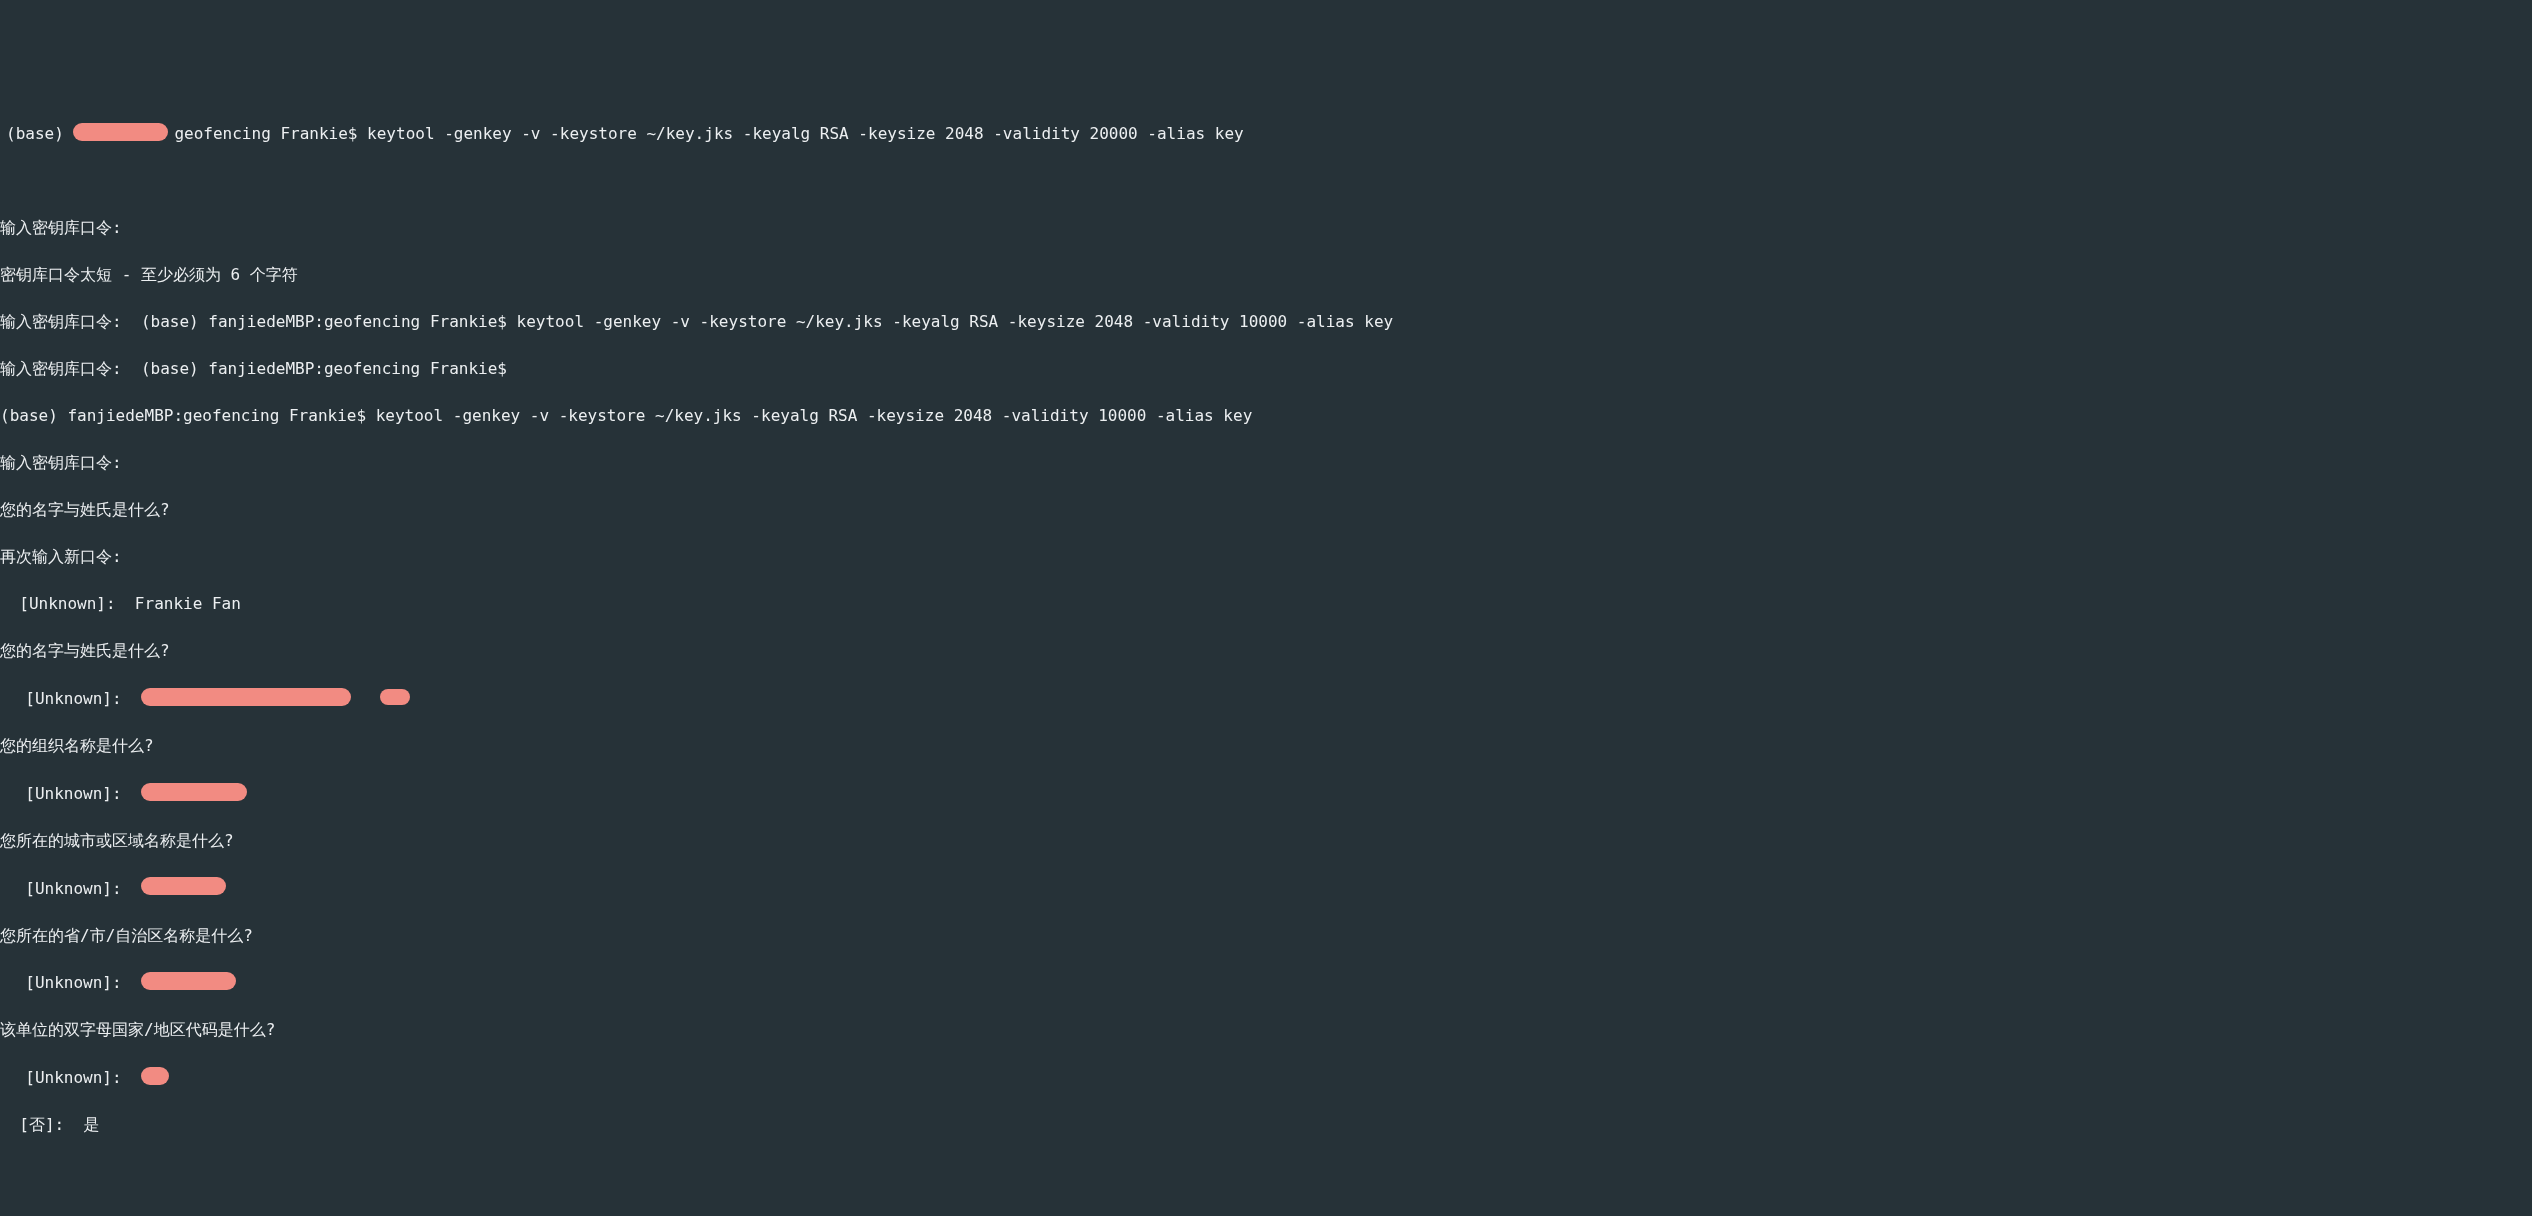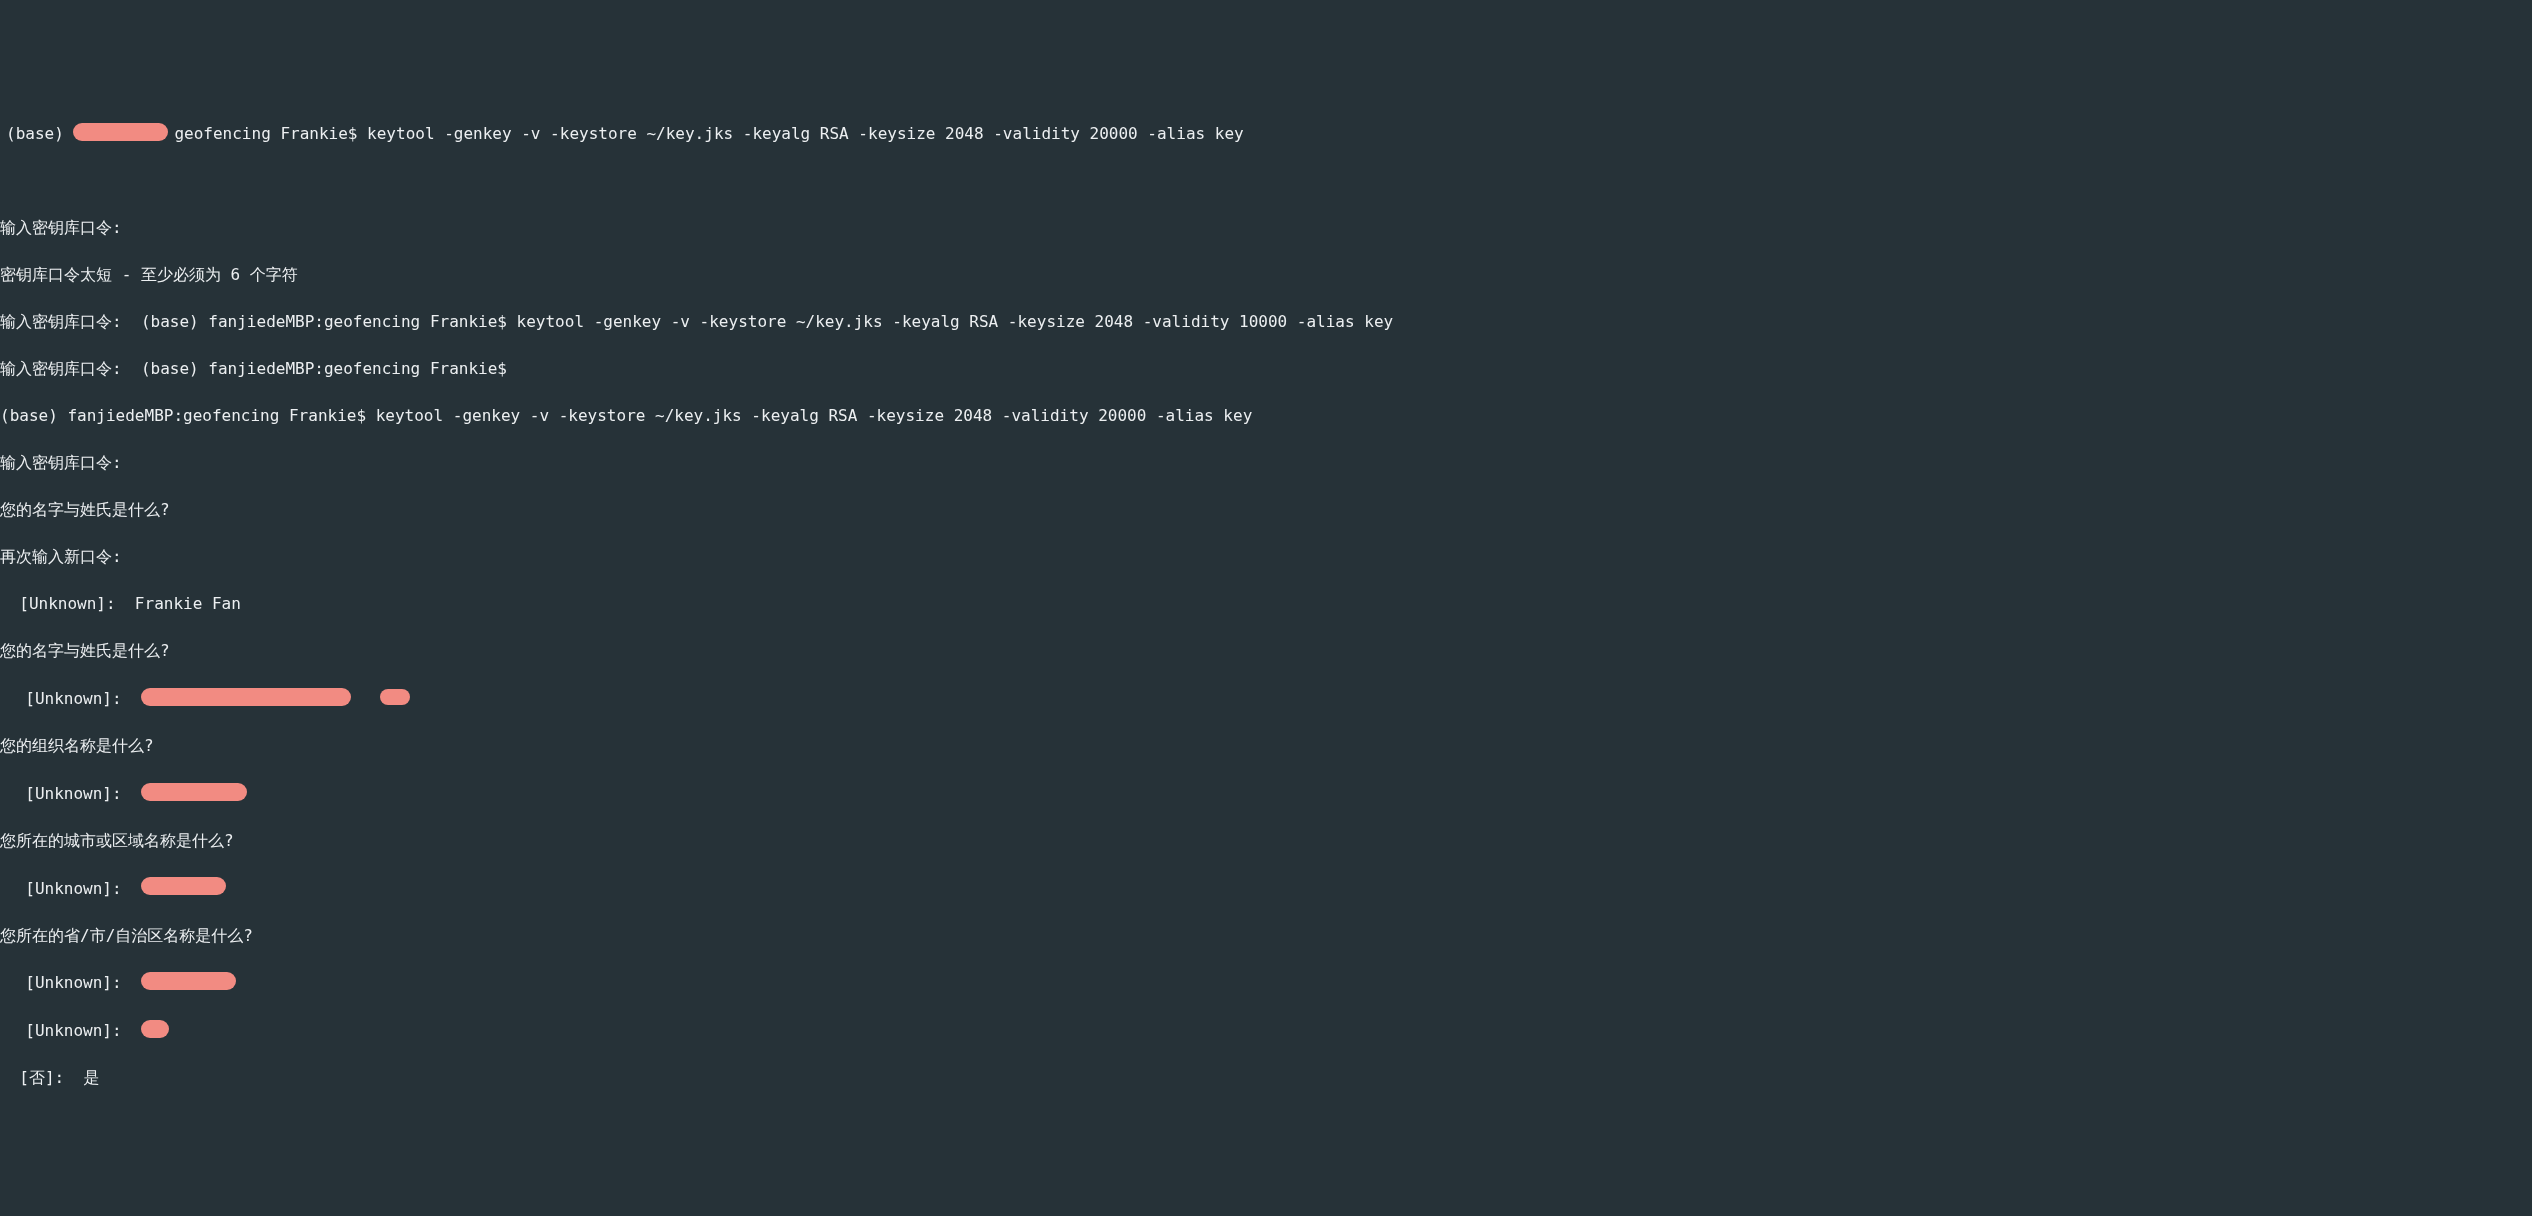--- a/index.html
+++ b/index.html
@@ -43,33 +43,34 @@
 
 
 
 <div class="terminal">
 <span class="line"><span class="text-segment">(base) </span><span class="redact-cap" style="width:95px;"></span><span class="text-segment">geofencing Frankie$ keytool -genkey -v -keystore ~/key.jks -keyalg RSA -keysize 2048 -validity 20000 -alias key</span></span>
 <span class="line"></span>
 <span class="line">输入密钥库口令:  </span>
 <span class="line">密钥库口令太短 - 至少必须为 6 个字符</span>
 <span class="line">输入密钥库口令:  (base) fanjiedeMBP:geofencing Frankie$ keytool -genkey -v -keystore ~/key.jks -keyalg RSA -keysize 2048 -validity 10000 -alias key</span>
 <span class="line">输入密钥库口令:  (base) fanjiedeMBP:geofencing Frankie$ </span>
-<span class="line">(base) fanjiedeMBP:geofencing Frankie$ keytool -genkey -v -keystore ~/key.jks -keyalg RSA -keysize 2048 -validity 20000 -alias key</span>
+<span class="line">(base) fanjiedeMBP:geofencing Frankie$ keytool -genkey -v -keystore ~/key.jks -keyalg RSA -keysize 2048 -validity 10000 -alias key</span>
 <span class="line">输入密钥库口令:  </span>
 <span class="line">您的名字与姓氏是什么?</span>
 <span class="line">再次输入新口令: </span>
 <span class="line">  [Unknown]:  Frankie Fan</span>
 <span class="line">您的名字与姓氏是什么?</span>
 <span class="line"><span class="text-segment">  [Unknown]:  </span><span class="redact-cap" style="width:210px;"></span>   <span class="redact-cap" style="width:30px;height:16px;"></span></span>
 <span class="line">您的组织名称是什么?</span>
 <span class="line"><span class="text-segment">  [Unknown]:  </span><span class="redact-cap" style="width:106px;"></span></span>
 <span class="line">您所在的城市或区域名称是什么?</span>
 <span class="line"><span class="text-segment">  [Unknown]:  </span><span class="redact-cap" style="width:85px;"></span></span>
 <span class="line">您所在的省/市/自治区名称是什么?</span>
 <span class="line"><span class="text-segment">  [Unknown]:  </span><span class="redact-cap" style="width:95px;"></span></span>
+<span class="line">该单位的双字母国家/地区代码是什么?</span>
 <span class="line"><span class="text-segment">  [Unknown]:  </span><span class="redact-cap" style="width:28px;"></span></span>
 <span class="line">  [否]:  是</span>
 <span class="line"></span>
 
 
 
 
 
 
 

